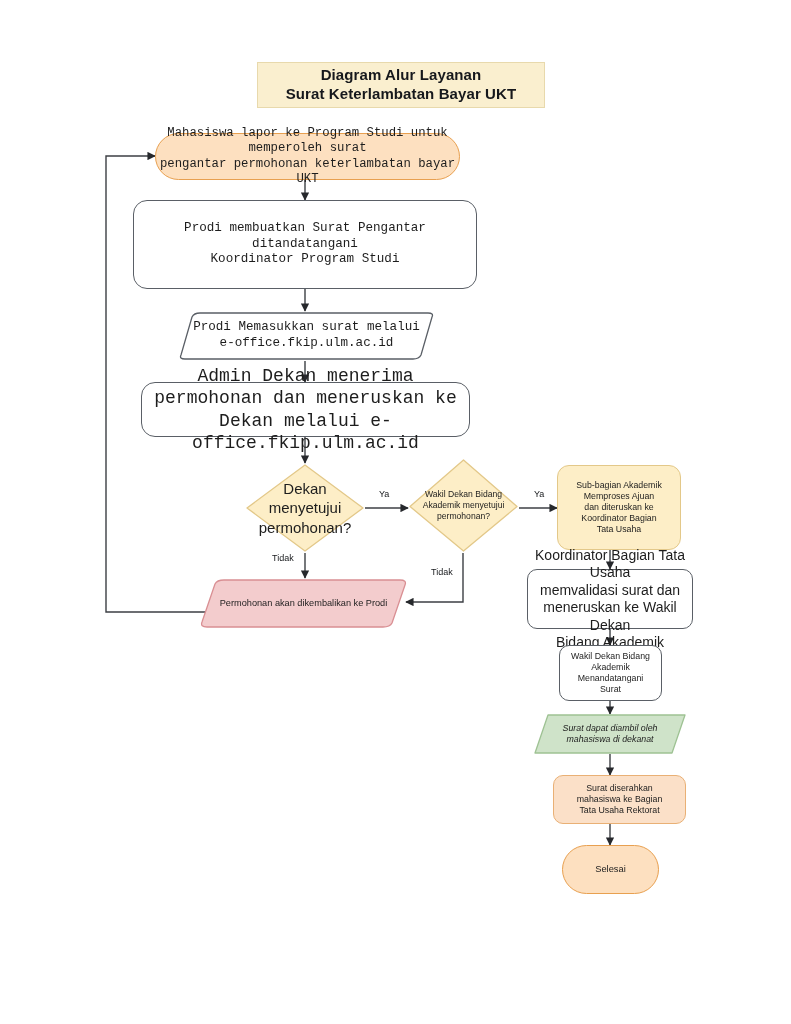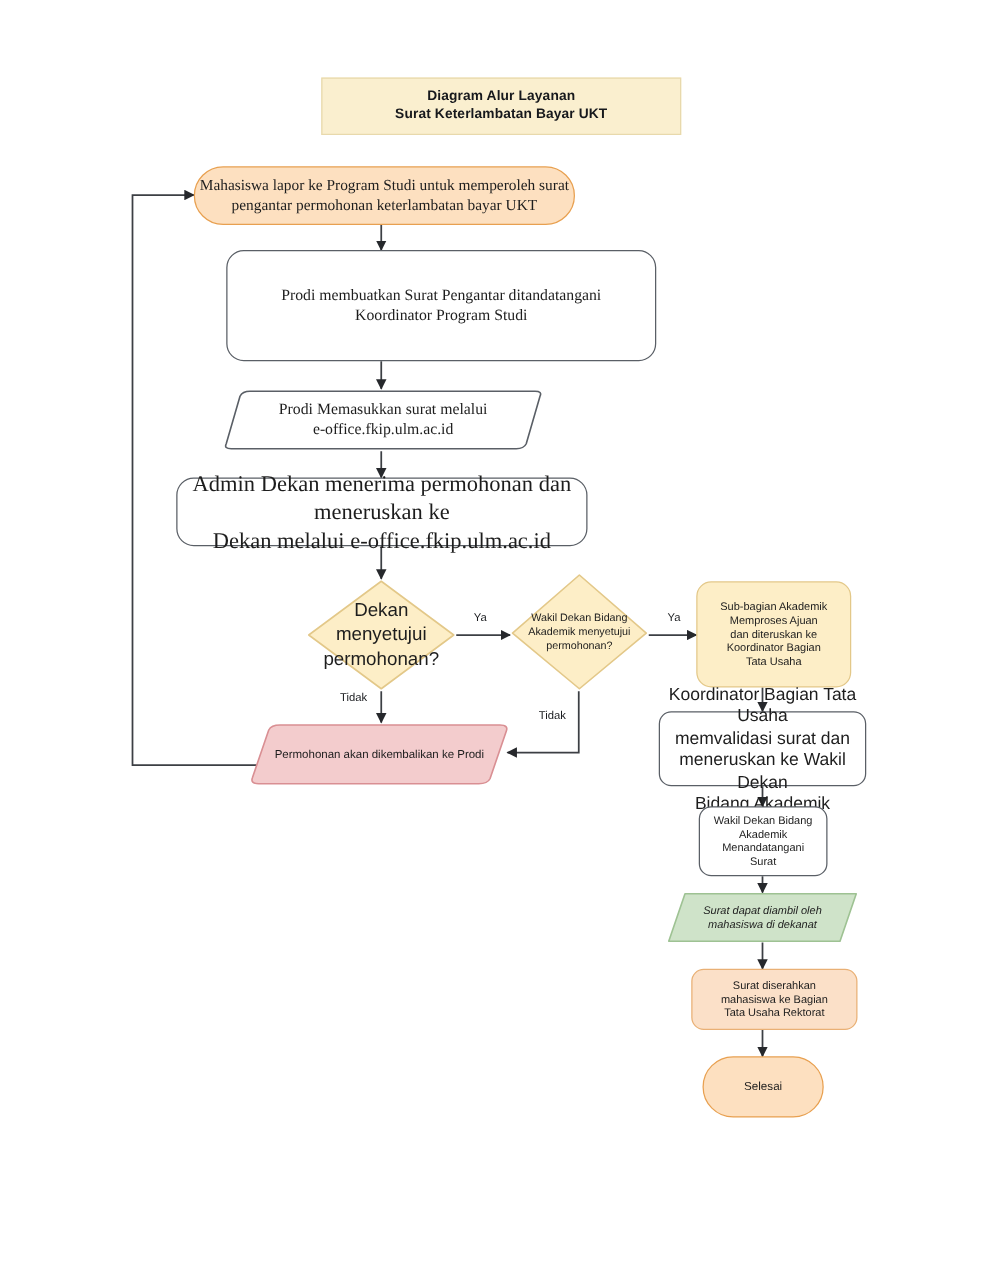--- a/index.html
+++ b/index.html
@@ -26,29 +26,29 @@
     position: absolute;
     box-sizing: border-box;
     display: flex;
     align-items: center;
     justify-content: center;
     text-align: center;
     line-height: 1.25;
     white-space: pre-line;
     z-index: 2;
   }
-  .serif { font-family: Liberation Serif, serif; }
+  .serif { font-family: Liberation Mono, monospace; }
   .sans  { font-family: "Liberation Sans", sans-serif; }
 
   
   .title-box {
     background: #faefcf;
     border: 1px solid #e8d9ac;
     font-weight: bold;
-    font-size: 11px;
+    font-size: 15px;
     color: #16181c;
     letter-spacing: .1px;
   }
 
   
   .stadium {
     border-radius: 999px;
   }
   .peach {
     background: #fde0c0;
@@ -168,21 +168,21 @@
   </svg>
 
   <div class="node title-box sans" style="left:257px; top:62px; width:288px; height:46px; flex-direction:column;">
     <span>Diagram Alur Layanan</span>
     <span>Surat Keterlambatan Bayar UKT</span>
   </div>
 
   <div class="node stadium peach serif" style="left:155px; top:133px; width:305px; height:47px; font-size:12.3px;">Mahasiswa lapor ke Program Studi untuk memperoleh surat
 pengantar permohonan keterlambatan bayar UKT</div>
 
-  <div class="node proc serif" style="left:133px; top:200px; width:344px; height:89px; font-size:12.6px;margin-left:48px;">Prodi membuatkan Surat Pengantar ditandatangani
+  <div class="node proc serif" style="left:133px; top:200px; width:344px; height:89px; font-size:12.6px;">Prodi membuatkan Surat Pengantar ditandatangani
 Koordinator Program Studi</div>
 
   <div class="para-wrap" style="left:180px; top:311px; width:253px; height:50px;">
     <svg width="253" height="50" viewBox="0 0 253 50" xmlns="http://www.w3.org/2000/svg">
       <path d="M 20 2 Q 14 2 12 6 L 1 44 Q -1 48 5 48 L 233 48 Q 239 48 241 44 L 252 6 Q 254 2 248 2 Z" fill="#ffffff" stroke="#5a5f66" stroke-width="1.3"></path>
     </svg>
     <div class="para-text serif" style="font-size:12.6px;">Prodi Memasukkan surat melalui
 e-office.fkip.ulm.ac.id</div>
   </div>
 

